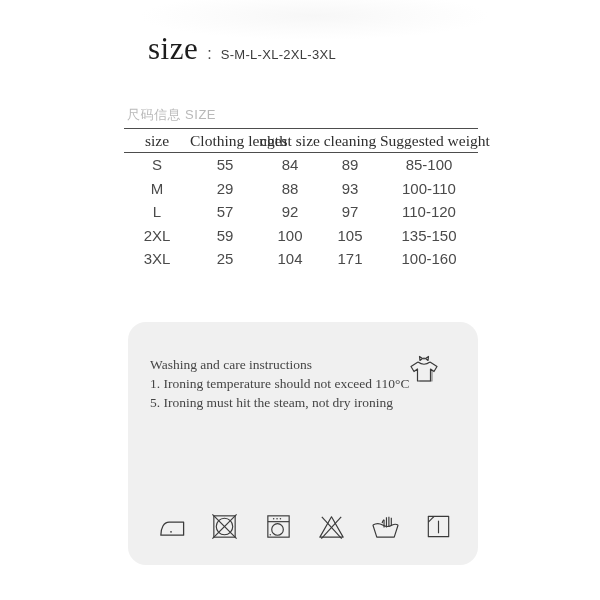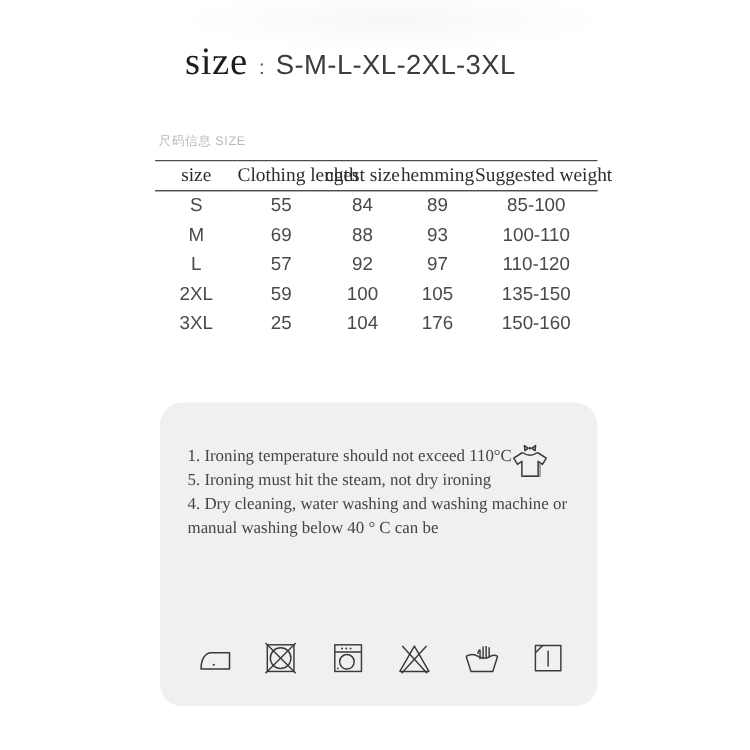--- a/index.html
+++ b/index.html
@@ -19,26 +19,26 @@
   .heading .word{
     font-family:"Liberation Serif","DejaVu Serif",serif;
     font-size:31px;color:#1c1c1c;letter-spacing:0.5px;line-height:1;
   }
   .heading .colon{
     font-family:"Liberation Sans","DejaVu Sans",sans-serif;
     font-size:16px;color:#4a4a4a;
   }
   .heading .sizes{
     font-family:"Liberation Sans","DejaVu Sans",sans-serif;
-    font-size:22px;color:#3c3c3c;letter-spacing:0.3px;
+    font-size:13px;color:#3c3c3c;letter-spacing:0.3px;
   }
   .section-label{
     position:absolute;left:127px;top:106px;
     font-family:"Liberation Sans","DejaVu Sans",sans-serif;
-    font-size:10px;color:#b9b9b9;letter-spacing:0.5px;
+    font-size:13px;color:#b9b9b9;letter-spacing:0.5px;
   }
   
   .size-table{
     position:absolute;left:124px;top:128px;width:354px;
     border-collapse:collapse;table-layout:fixed;
   }
   .size-table col:nth-child(1){width:66px;}
   .size-table col:nth-child(2){width:70px;}
   .size-table col:nth-child(3){width:60px;}
   .size-table col:nth-child(4){width:60px;}
@@ -92,35 +92,35 @@
         <col>
         <col>
         <col>
         <col>
       </colgroup>
     <thead>
       <tr>
         <th>size</th>
         <th>Clothing length</th>
         <th>chest size</th>
-        <th>hemming</th>
+        <th>cleaning</th>
         <th>Suggested weight</th>
       </tr>
     </thead>
     <tbody>
       <tr>
         <td>S</td>
         <td>55</td>
         <td>84</td>
         <td>89</td>
         <td>85-100</td>
       </tr>
       <tr>
         <td>M</td>
-        <td>69</td>
+        <td>29</td>
         <td>88</td>
         <td>93</td>
         <td>100-110</td>
       </tr>
       <tr>
         <td>L</td>
         <td>57</td>
         <td>92</td>
         <td>97</td>
         <td>110-120</td>
@@ -129,32 +129,32 @@
         <td>2XL</td>
         <td>59</td>
         <td>100</td>
         <td>105</td>
         <td>135-150</td>
       </tr>
       <tr>
         <td>3XL</td>
         <td>25</td>
         <td>104</td>
-        <td>176</td>
-        <td>150-160</td>
+        <td>171</td>
+        <td>100-160</td>
       </tr>
     </tbody>
   </table>
 
   <div class="care-box" style="background:#f0f0f0;">
 
     <div class="care-text">
+      <p>Washing and care instructions</p>
       <p>1. Ironing temperature should not exceed 110°C</p>
       <p>5. Ironing must hit the steam, not dry ironing</p>
-      <p>4. Dry cleaning, water washing and washing machine  or manual washing below 40 ° C can be</p>
     </div>
 
     <span class="tshirt">
       <svg width="34" height="36" viewBox="0 0 34 36" fill="none" stroke="#3a3a3a" stroke-width="1.2" stroke-linejoin="round">
         <path d="M12 9 L5 13.5 L8 18.5 L11.5 16 L11.5 28 L24.5 28 L24.5 16 L28 18.5 L31 13.5 L24 9"></path>
         <path d="M12 9 Q18 13.5 24 9"></path>
         <path d="M16.5 5.5 L13.5 3.5 L14 7.5 Z"></path>
         <path d="M19.5 5.5 L22.5 3.5 L22 7.5 Z"></path>
         <circle cx="18" cy="5.5" r="1" fill="#3a3a3a" stroke="none"></circle>
         <path d="M13.5 28 L26 28 L26 17.5" stroke-opacity="0.55"></path>

